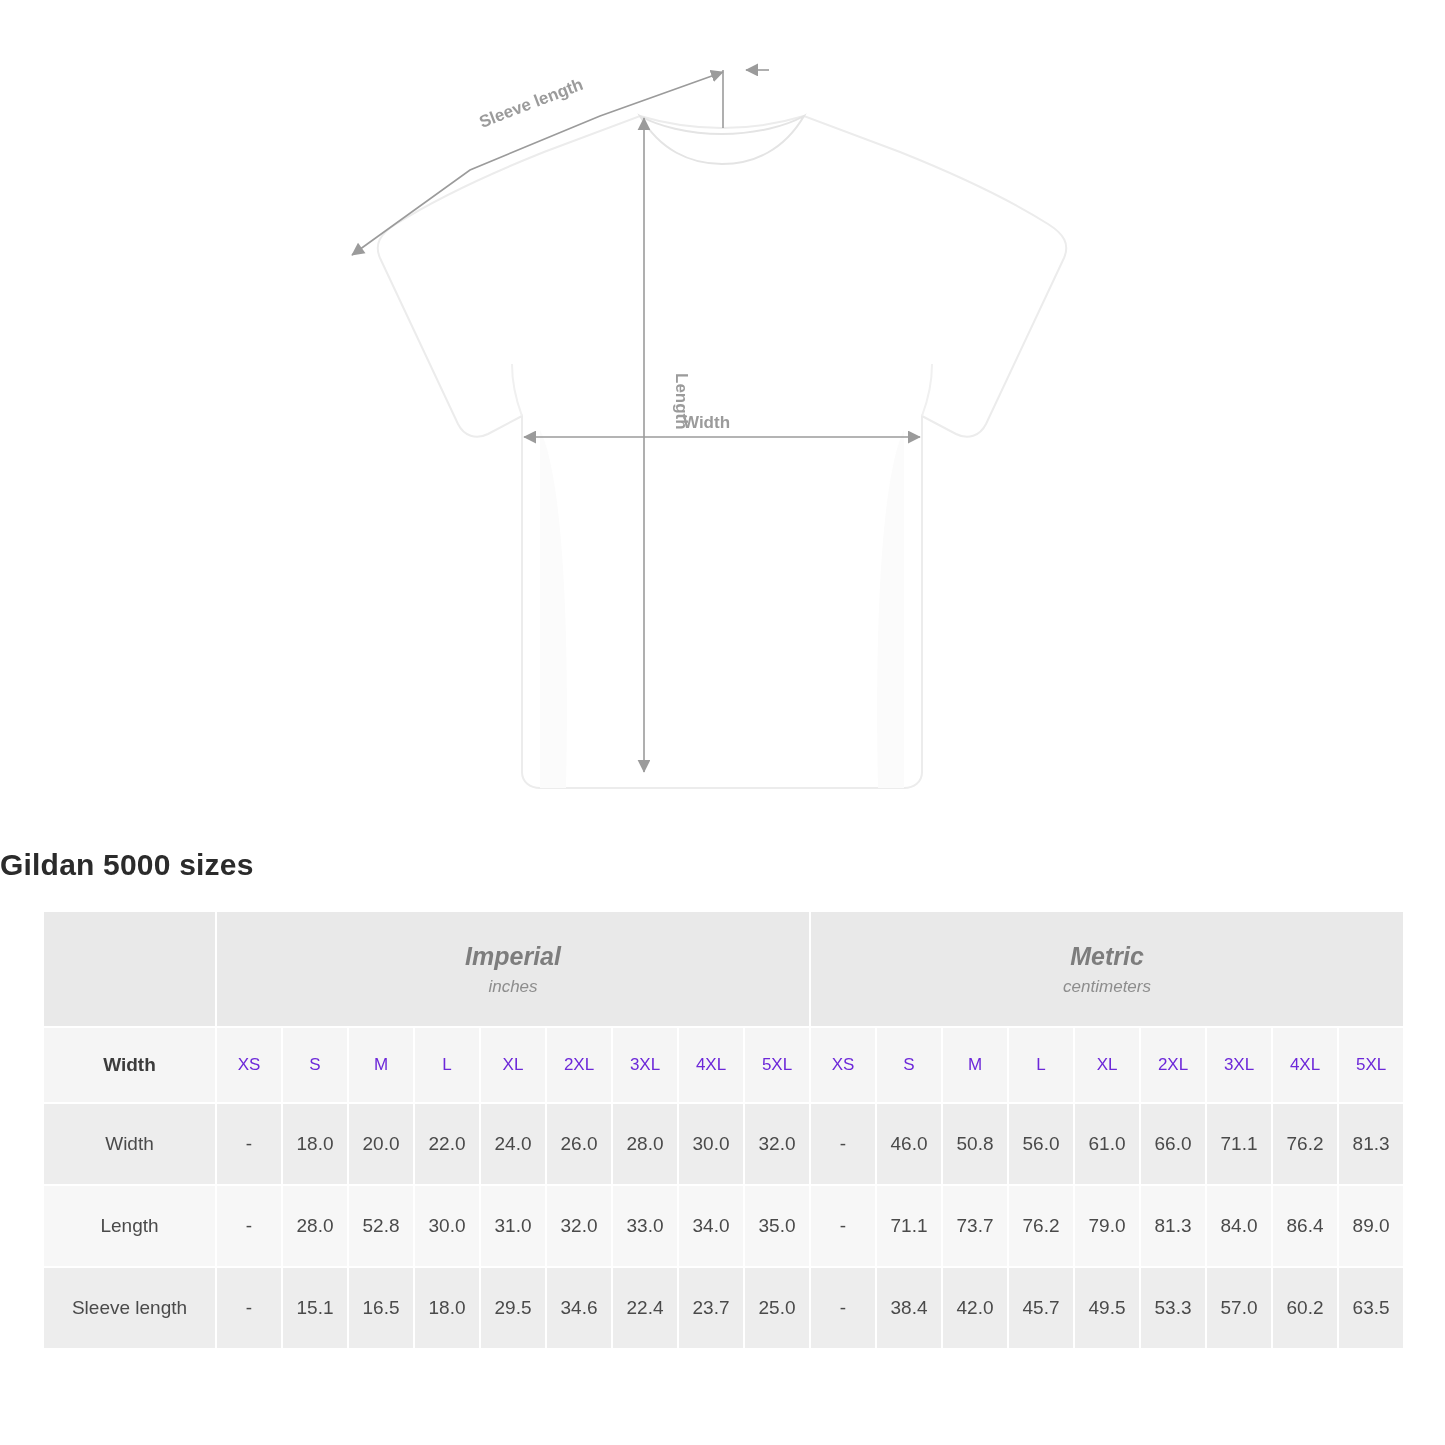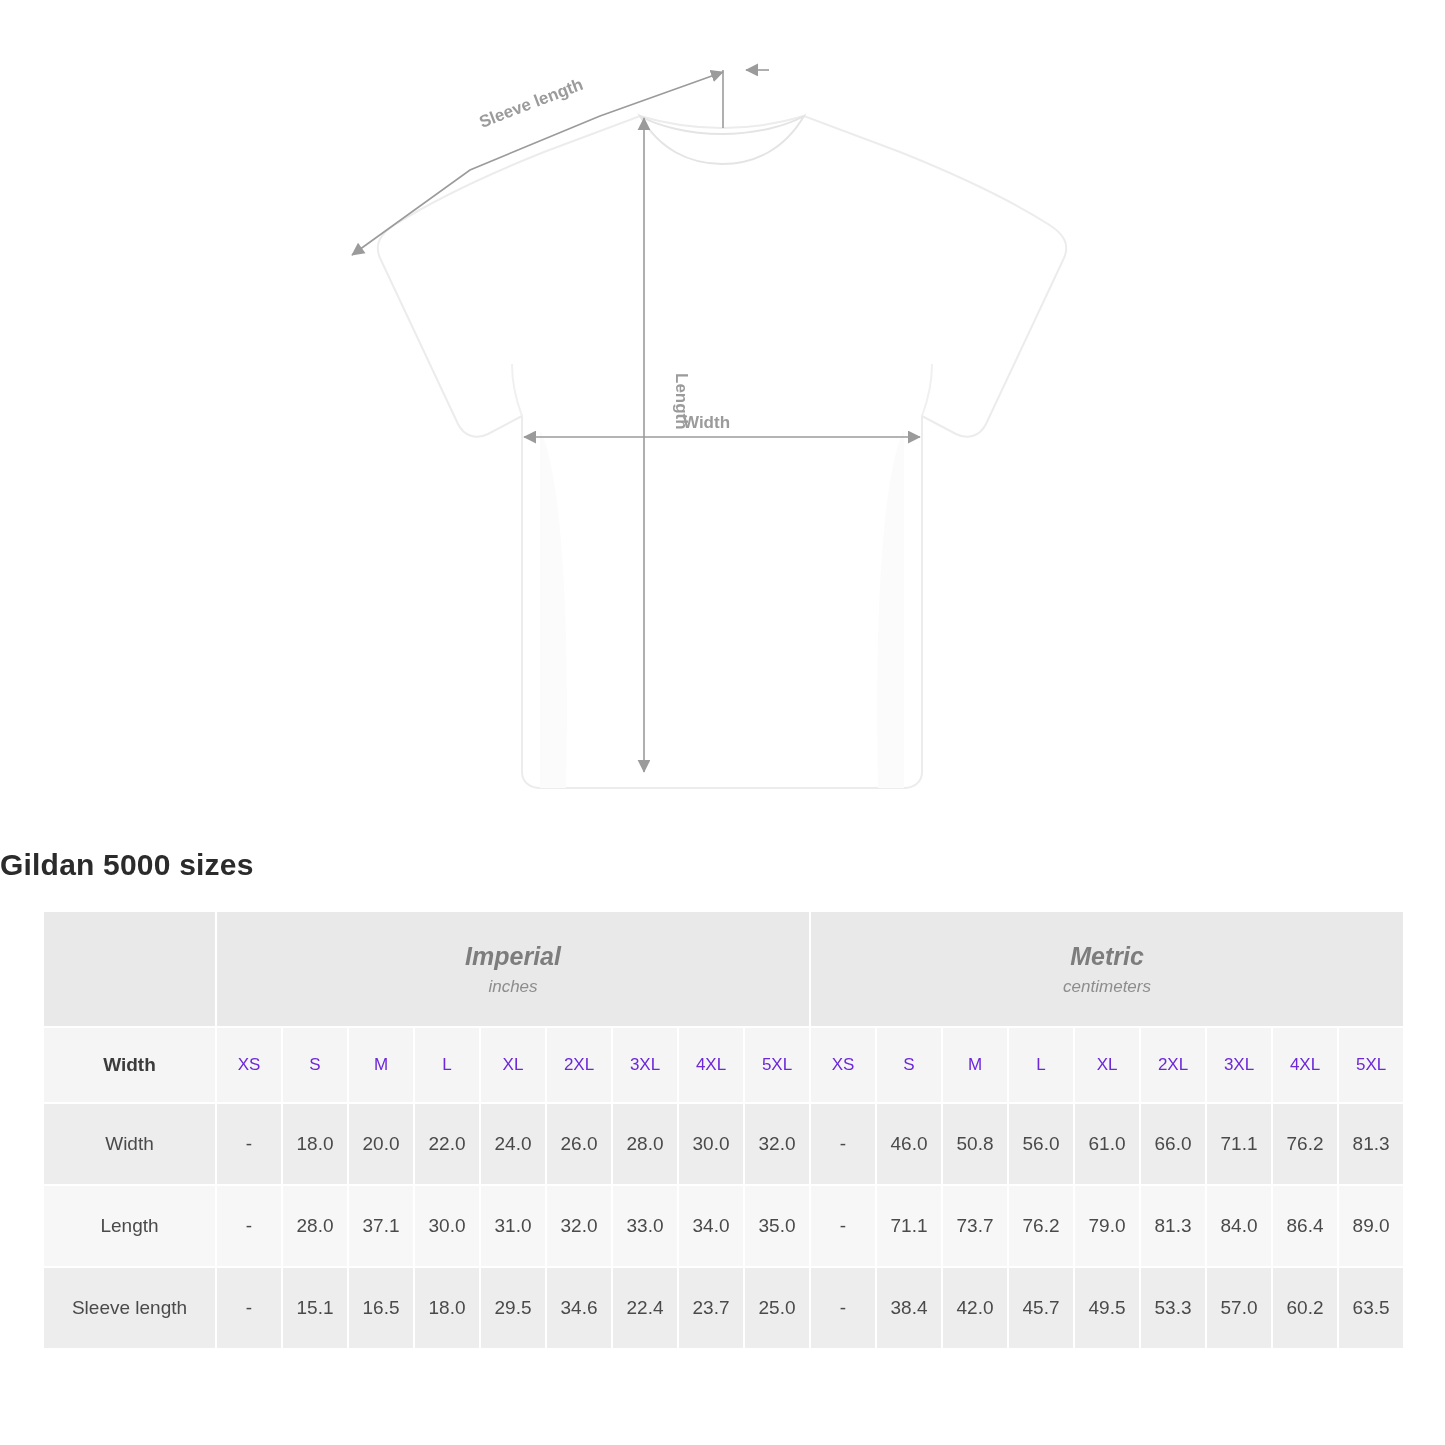--- a/index.html
+++ b/index.html
@@ -253,21 +253,21 @@
           <td>66.0</td>
           <td>71.1</td>
           <td>76.2</td>
           <td>81.3</td>
         </tr>
 
         <tr class="data-row row-plain">
           <td class="label-cell">Length</td>
           <td>-</td>
           <td>28.0</td>
-          <td>37.1</td>
+          <td>52.8</td>
           <td>30.0</td>
           <td>31.0</td>
           <td>32.0</td>
           <td>33.0</td>
           <td>34.0</td>
           <td>35.0</td>
           <td>-</td>
           <td>71.1</td>
           <td>73.7</td>
           <td>76.2</td>

